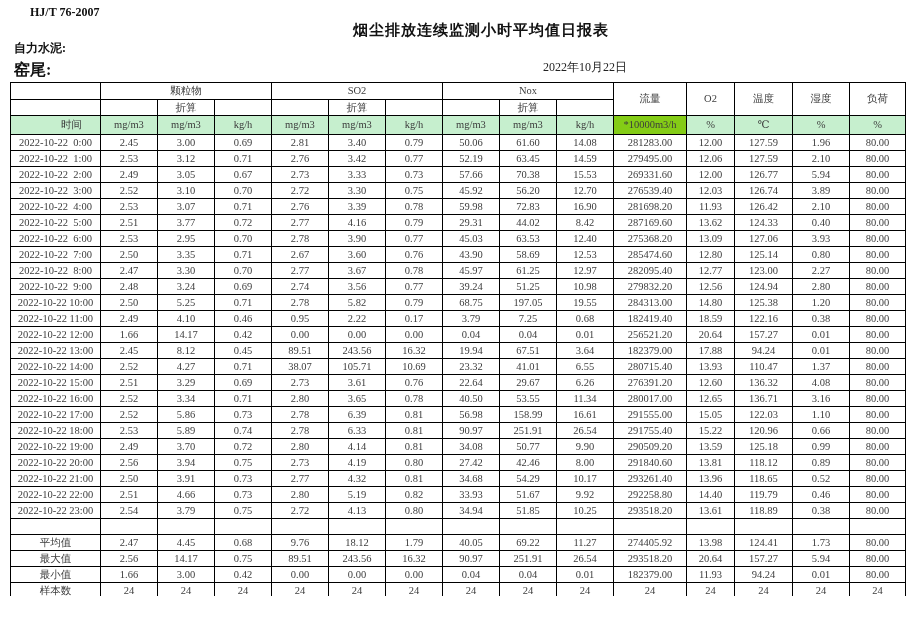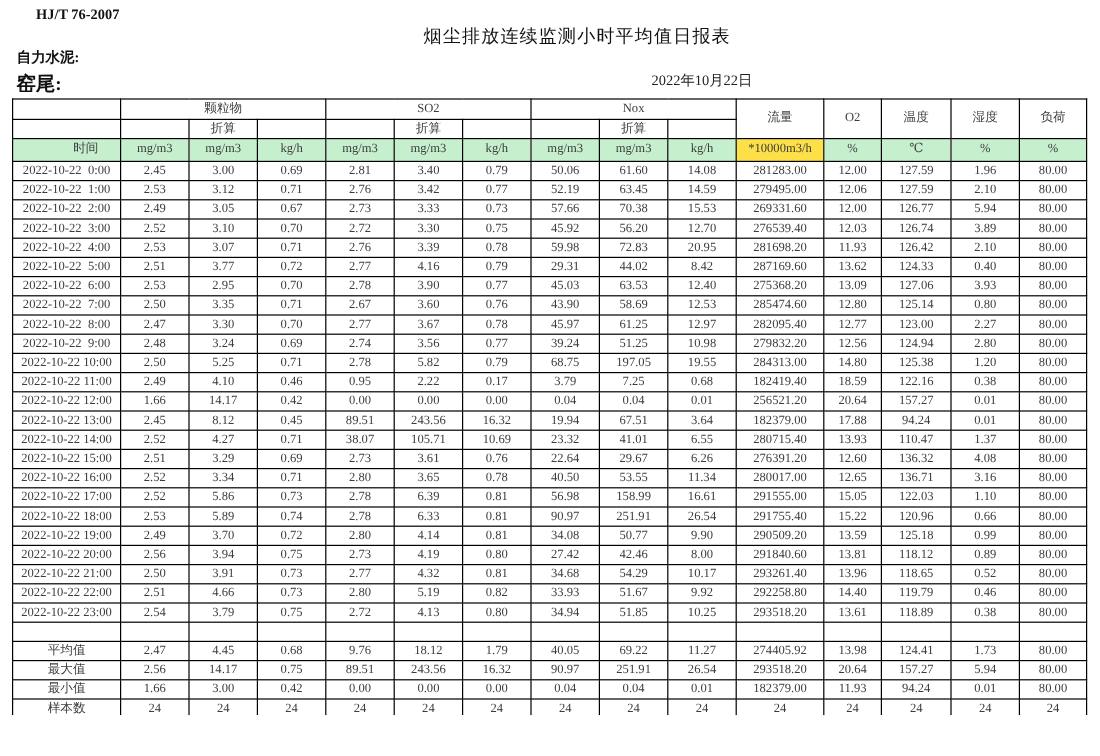--- a/index.html
+++ b/index.html
@@ -1,21 +1,21 @@
 <!DOCTYPE html>
 <html><head>
 <meta charset="utf-8">
 <style>
   html,body{margin:0;padding:0;background:#fff;}
   .page{
     position:relative;width:917px;height:596px;background:#fff;overflow:hidden;
     font-family:"Liberation Serif","DejaVu Serif",serif;color:#222;
   }
   .std-no{position:absolute;left:30px;top:5px;font-size:12px;font-weight:bold;color:#111;}
-  .title{position:absolute;left:45px;right:0;top:21px;text-align:center;font-size:15px;font-weight:normal;color:#111;
+  .title{position:absolute;left:45px;right:0;top:21px;text-align:center;font-size:15px;font-weight:bold;color:#111;
          font-family:"Liberation Sans","DejaVu Sans",sans-serif;letter-spacing:1px;}
   .company{position:absolute;left:14px;top:40px;font-size:12px;font-weight:bold;color:#111;}
   .station{position:absolute;left:14px;top:60px;font-size:16px;font-weight:bold;color:#111;}
   .date{position:absolute;left:543px;top:59px;font-size:12px;color:#222;}
   table.report{
     position:absolute;left:10px;top:82px;border-collapse:collapse;table-layout:fixed;
   }
   table.report td,table.report th{
     border:1px solid #000;padding:0;margin:0;text-align:center;vertical-align:middle;
     font-size:10.5px;font-weight:normal;color:#3c3c3c;height:15px;line-height:15px;
@@ -86,21 +86,21 @@
         <td style="background: rgb(198, 239, 206); padding-left: 32px;">时间</td>
         <td style="background: rgb(198, 239, 206);">mg/m3</td>
         <td style="background: rgb(198, 239, 206);">mg/m3</td>
         <td style="background: rgb(198, 239, 206);">kg/h</td>
         <td style="background: rgb(198, 239, 206);">mg/m3</td>
         <td style="background: rgb(198, 239, 206);">mg/m3</td>
         <td style="background: rgb(198, 239, 206);">kg/h</td>
         <td style="background: rgb(198, 239, 206);">mg/m3</td>
         <td style="background: rgb(198, 239, 206);">mg/m3</td>
         <td style="background: rgb(198, 239, 206);">kg/h</td>
-        <td style="background: #fde047;">*10000m3/h</td>
+        <td style="background: #84cc16;">*10000m3/h</td>
         <td style="background: rgb(198, 239, 206);">%</td>
         <td style="background: rgb(198, 239, 206);">℃</td>
         <td style="background: rgb(198, 239, 206);">%</td>
         <td style="background: rgb(198, 239, 206);">%</td>
       </tr>
     </thead>
     <tbody>
         <tr>
           <td class="time">2022-10-22  0:00</td>
           <td>2.45</td>
@@ -172,21 +172,21 @@
         <tr>
           <td class="time">2022-10-22  4:00</td>
           <td>2.53</td>
           <td>3.07</td>
           <td>0.71</td>
           <td>2.76</td>
           <td>3.39</td>
           <td>0.78</td>
           <td>59.98</td>
           <td>72.83</td>
-          <td>20.95</td>
+          <td>16.90</td>
           <td>281698.20</td>
           <td>11.93</td>
           <td>126.42</td>
           <td>2.10</td>
           <td>80.00</td>
         </tr>
         <tr>
           <td class="time">2022-10-22  5:00</td>
           <td>2.51</td>
           <td>3.77</td>

